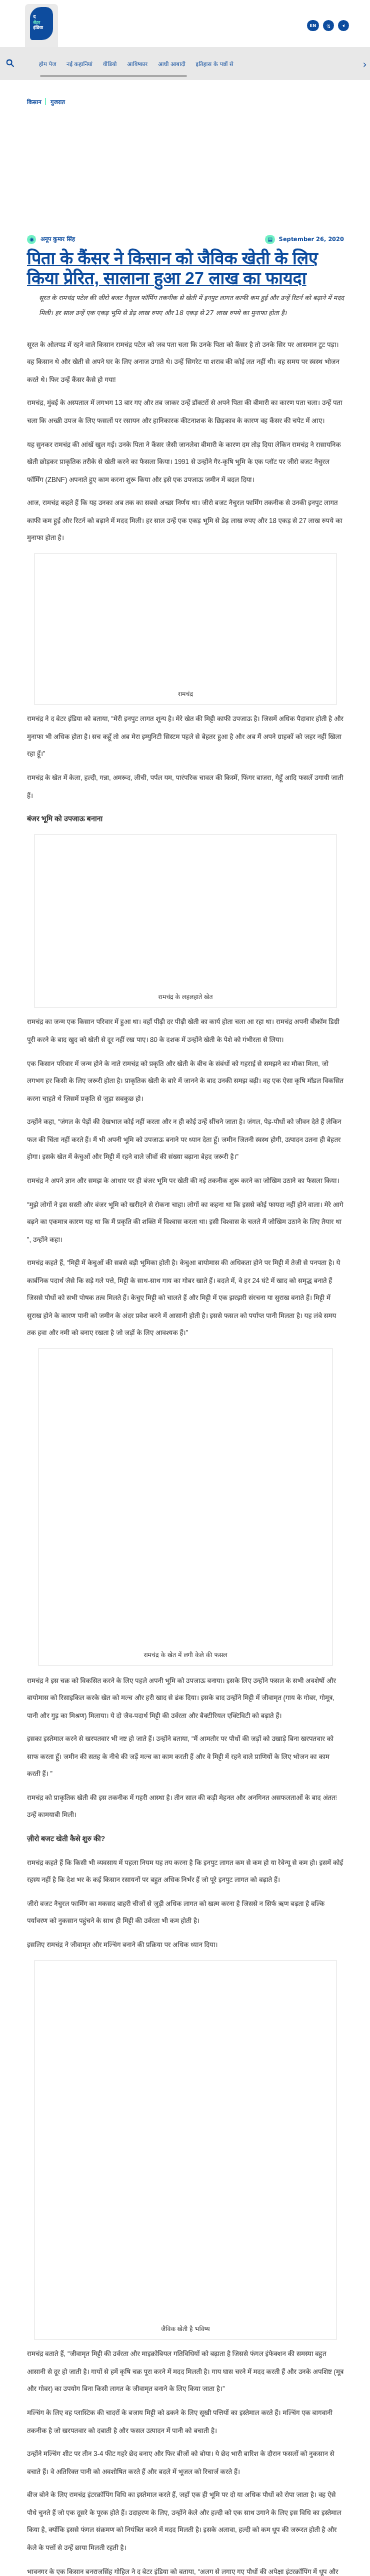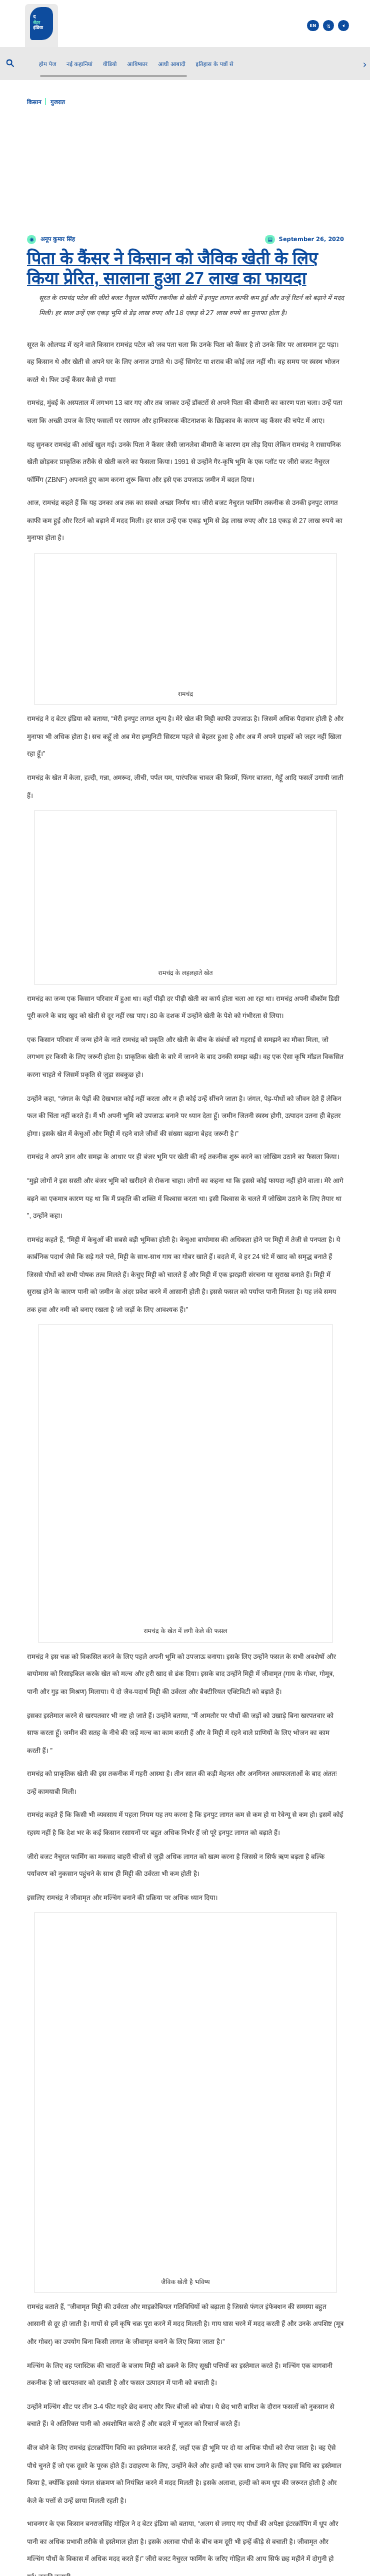--- a/index.html
+++ b/index.html
@@ -103,20 +103,21 @@
   <p>यह सुनकर रामचंद्र की आंखें खुल गई। उनके पिता ने कैंसर जैसी जानलेवा बीमारी के कारण दम तोड़ दिया लेकिन रामचंद्र ने रासायनिक खेती छोड़कर प्राकृतिक तरीके से खेती करने का फैसला किया। 1991 से उन्होंने गैर-कृषि भूमि के एक प्लॉट पर जीरो बजट नैचुरल फॉर्मिंग (ZBNF) अपनाते हुए काम करना शुरू किया और इसे एक उपजाऊ जमीन में बदल दिया।</p>
   <p>आज, रामचंद्र कहते हैं कि यह उनका अब तक का सबसे अच्छा निर्णय था। जीरो बजट नैचुरल फार्मिंग तकनीक से उनकी इनपुट लागत काफी कम हुई और रिटर्न को बढ़ाने में मदद मिली। हर साल उन्हें एक एकड़ भूमि से डेढ़ लाख रुपए और 18 एकड़ से 27 लाख रुपये का मुनाफा होता है।</p>
 
   <figure class="figure">
     <div class="img" style="height:133px"></div>
     <figcaption class="caption">रामचंद्र</figcaption>
   </figure>
 
   <p>रामचंद्र ने द बेटर इंडिया को बताया, “मेरी इनपुट लागत शून्य है। मेरे खेत की मिट्टी काफी उपजाऊ है। जिसमें अधिक पैदावार होती है और मुनाफा भी अधिक होता है। सच कहूँ तो अब मेरा इम्युनिटी सिस्टम पहले से बेहतर हुआ है और अब मैं अपने ग्राहकों को जहर नहीं खिला रहा हूँ।”</p>
   <p>रामचंद्र के खेत में केला, हल्दी, गन्ना, अमरूद, लीची, पर्पल यम, पारंपरिक चावल की किस्में, फिंगर बाजरा, गेहूँ आदि फसलें उगायी जाती हैं।</p>
+  <h3>बंजर भूमि को उपजाऊ बनाना</h3>
 
   <figure class="figure">
     <div class="img" style="height:155px"></div>
     <figcaption class="caption">रामचंद्र के लहलहाते खेत</figcaption>
   </figure>
 
   <p>रामचंद्र का जन्म एक किसान परिवार में हुआ था। वहाँ पीढ़ी दर पीढ़ी खेती का कार्य होता चला आ रहा था। रामचंद्र अपनी बीकॉम डिग्री पूरी करने के बाद खुद को खेती से दूर नहीं रख पाए। 80 के दशक में उन्होंने खेती के पेशे को गंभीरता से लिया।</p>
   <p>एक किसान परिवार में जन्म होने के नाते रामचंद्र को प्रकृति और खेती के बीच के संबंधों को गहराई से समझने का मौका मिला, जो लगभग हर किसी के लिए जरूरी होता है। प्राकृतिक खेती के बारे में जानने के बाद उनकी समझ बढ़ी। वह एक ऐसा कृषि मॉडल विकसित करना चाहते थे जिसमें प्रकृति से जुड़ा सबकुछ हो।</p>
   <p>उन्होंने कहा, “जंगल के पेड़ों की देखभाल कोई नहीं करता और न ही कोई उन्हें सींचने जाता है। जंगल, पेड़-पौधों को जीवन देते हैं लेकिन फल की चिंता नहीं करते हैं। मैं भी अपनी भूमि को उपजाऊ बनाने पर ध्यान देता हूँ। जमीन जितनी स्वस्थ होगी, उत्पादन उतना ही बेहतर होगा। इसके खेत में केचुओं और मिट्टी में रहने वाले जीवों की संख्या बढ़ाना बेहद जरूरी है।”</p>
   <p>रामचंद्र ने अपने ज्ञान और समझ के आधार पर ही बंजर भूमि पर खेती की नई तकनीक शुरू करने का जोखिम उठाने का फैसला किया।</p>
@@ -124,20 +125,21 @@
   <p>रामचंद्र कहते हैं, “मिट्टी में केचुओं की सबसे बड़ी भूमिका होती है। केचुआ बायोमास की अधिकता होने पर मिट्टी में तेजी से पनपता है। ये कार्बनिक पदार्थ जैसे कि सड़े गले पत्ते, मिट्टी के साथ-साथ गाय का गोबर खाते हैं। बदले में, वे हर 24 घंटे में खाद को समृद्ध बनाते हैं जिससे पौधों को सभी पोषक तत्व मिलते हैं। केचुए मिट्टी को चालते हैं और मिट्टी में एक झरझरी संरचना या सुराख बनाते हैं। मिट्टी में सुराख होने के कारण पानी को जमीन के अंदर प्रवेश करने में आसानी होती है। इससे फसल को पर्याप्त पानी मिलता है। यह लंबे समय तक हवा और नमी को बनाए रखता है जो जड़ों के लिए आवश्यक हैं।”</p>
 
   <figure class="figure" style="margin-left:11.3px;margin-right:11.3px">
     <div class="img" style="height:299px"></div>
     <figcaption class="caption">रामचंद्र के खेत में लगी केले की फसल</figcaption>
   </figure>
 
   <p>रामचंद्र ने इस चक्र को विकसित करने के लिए पहले अपनी भूमि को उपजाऊ बनाया। इसके लिए उन्होंने फसल के सभी अवशेषों और बायोमास को रिसाइकिल करके खेत को मल्च और हरी खाद से ढंक दिया। इसके बाद उन्होंने मिट्टी में जीवामृत (गाय के गोबर, गोमूत्र, पानी और गुड़ का मिश्रण) मिलाया। ये दो जैव-पदार्थ मिट्टी की उर्वरता और बैक्टीरियल एक्टिविटी को बढ़ाते हैं।</p>
   <p>इसका इस्तेमाल करने से खरपतवार भी नष्ट हो जाते हैं। उन्होंने बताया, “मैं आमतौर पर पौधों की जड़ों को उखाड़े बिना खरपतवार को साफ करता हूँ। जमीन की सतह के नीचे की जड़ें मल्च का काम करती हैं और वे मिट्टी में रहने वाले प्राणियों के लिए भोजन का काम करती हैं। ”</p>
   <p>रामचंद्र को प्राकृतिक खेती की इस तकनीक में गहरी आस्था है। तीन साल की कड़ी मेहनत और अनगिनत असफलताओं के बाद अंततः उन्हें कामयाबी मिली।</p>
+  <h3>ज़ीरो बजट खेती कैसे शुरु की?</h3>
   <p>रामचंद्र कहते हैं कि किसी भी व्यवसाय में पहला नियम यह तय करना है कि इनपुट लागत कम से कम हो या रेवेन्यू से कम हो। इसमें कोई रहस्य नहीं है कि देश भर के कई किसान रसायनों पर बहुत अधिक निर्भर हैं जो पूरे इनपुट लागत को बढ़ाते हैं।</p>
   <p>जीरो बजट नैचुरल फार्मिंग का मकसद बाहरी चीजों से जुड़ी अधिक लागत को खत्म करना है जिससे न सिर्फ ऋण बढ़ता है बल्कि पर्यावरण को नुकसान पहुंचने के साथ ही मिट्टी की उर्वरता भी कम होती है।</p>
   <p>इसलिए रामचंद्र ने जीवामृत और मल्चिंग बनाने की प्रक्रिया पर अधिक ध्यान दिया।</p>
 
   <figure class="figure">
     <div class="img" style="height:361px"></div>
     <figcaption class="caption">जैविक खेती है भविष्य</figcaption>
   </figure>
 
   <p>रामचंद्र बताते हैं, “जीवामृत मिट्टी की उर्वरता और माइक्रोबियल गतिविधियों को बढ़ाता है जिससे फंगल इंफेक्शन की समस्या बहुत आसानी से दूर हो जाती है। गायों से हमें कृषि चक्र पूरा करने में मदद मिलती है। गाय घास चरने में मदद करती हैं और उनके अपशिष्ट (मूत्र और गोबर) का उपयोग बिना किसी लागत के जीवामृत बनाने के लिए किया जाता है।”</p>

